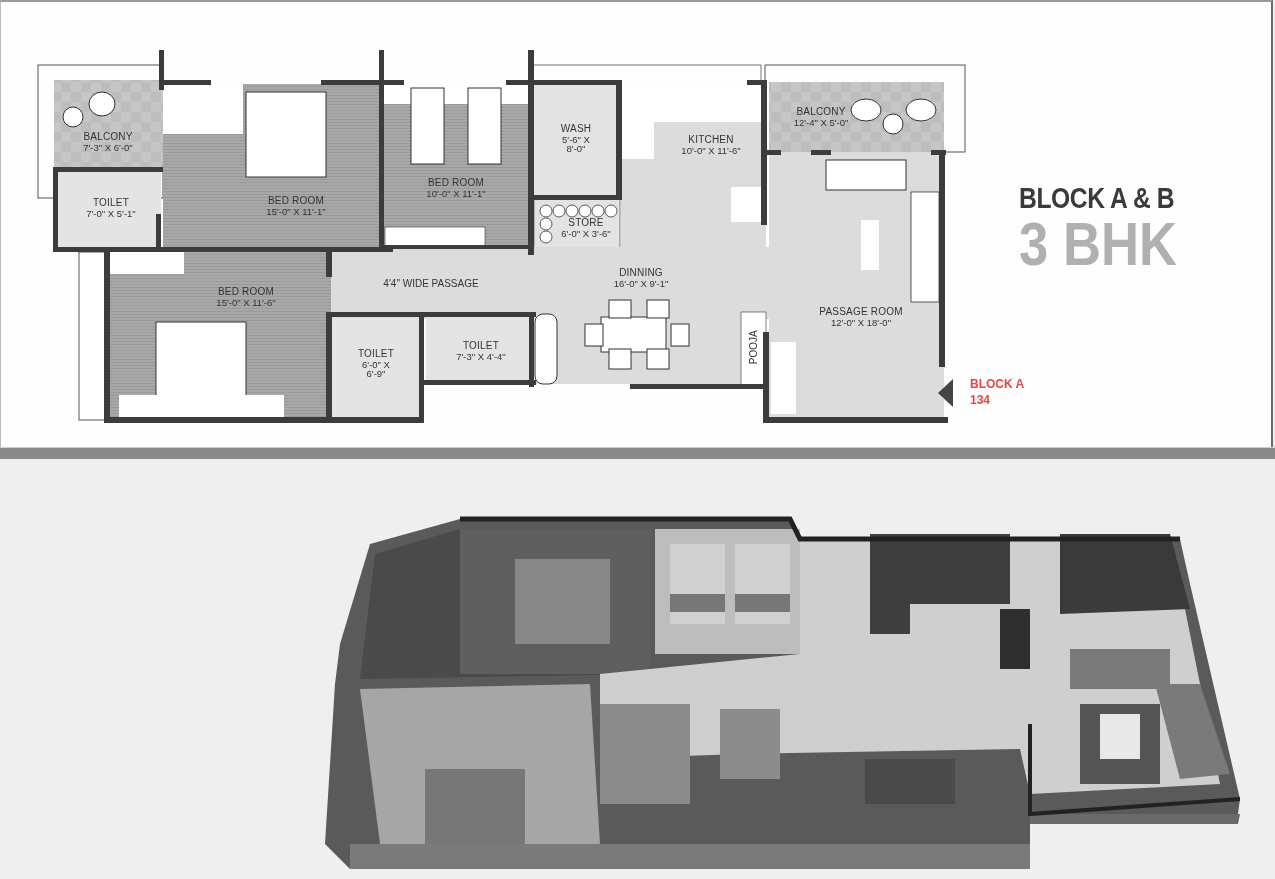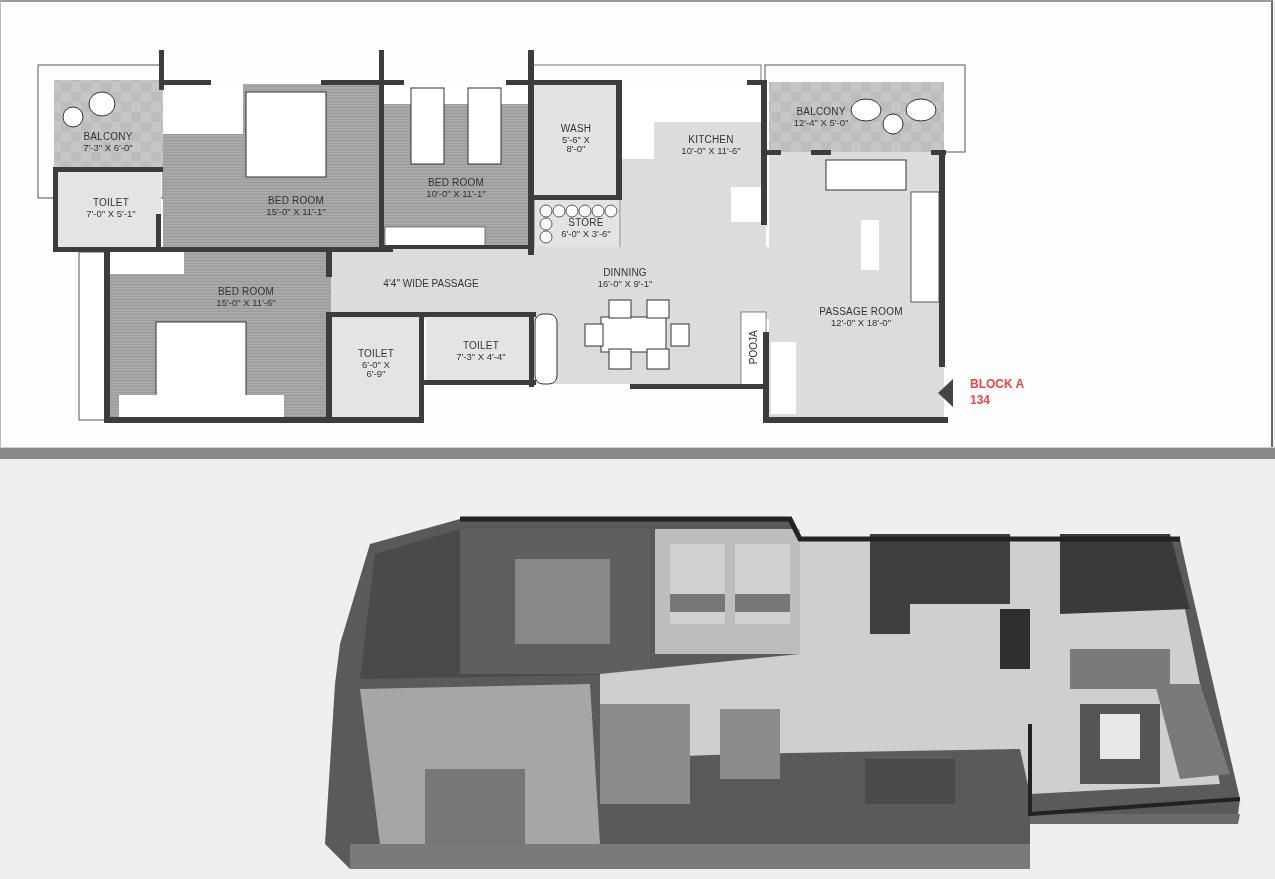--- a/index.html
+++ b/index.html
@@ -185,41 +185,45 @@
     <span class="n">STORE</span>
     <span class="d">6'-0" X 3'-6"</span>
   </div>
   <div class="lbl" style="left:190px;top:285px;width:110px;">
     <span class="n">BED ROOM</span>
     <span class="d">15'-0" X 11'-6"</span>
   </div>
   <div class="lbl" style="left:370px;top:277px;width:120px;">
     <span class="d" style="font-size:10px;">4'4" WIDE PASSAGE</span>
   </div>
-  <div class="lbl" style="left:579px;top:266px;width:90px;text-align:center;">
+  <div class="lbl" style="left:595px;top:266px;width:90px;text-align:center;">
     <span class="n">DINNING</span>
     <span class="d">16'-0" X 9'-1"</span>
   </div>
   <div class="lbl" style="left:345px;top:347px;width:60px;">
     <span class="n">TOILET</span>
     <span class="d">6'-0" X</span>
     <span class="d">6'-9"</span>
   </div>
   <div class="lbl" style="left:440px;top:339px;width:80px;">
     <span class="n">TOILET</span>
     <span class="d">7'-3" X 4'-4"</span>
   </div>
   <div class="lbl" style="left:805px;top:305px;width:110px;">
     <span class="n">PASSAGE ROOM</span>
     <span class="d">12'-0" X 18'-0"</span>
   </div>
   <div class="lbl" style="left:728px;top:340px;width:50px;transform:rotate(-90deg);">
     <span class="d" style="font-size:10px;">POOJA</span>
   </div>
 
+  <div class="title-block">
+    <div class="title-line1">BLOCK A &amp; B</div>
+    <div class="title-line2">3 BHK</div>
+  </div>
 
   <div class="entry-label">
     <div>BLOCK A</div>
     <div>134</div>
   </div>
 </div>
 
 <div class="divider"></div>
 
 <div class="bottom-panel">

